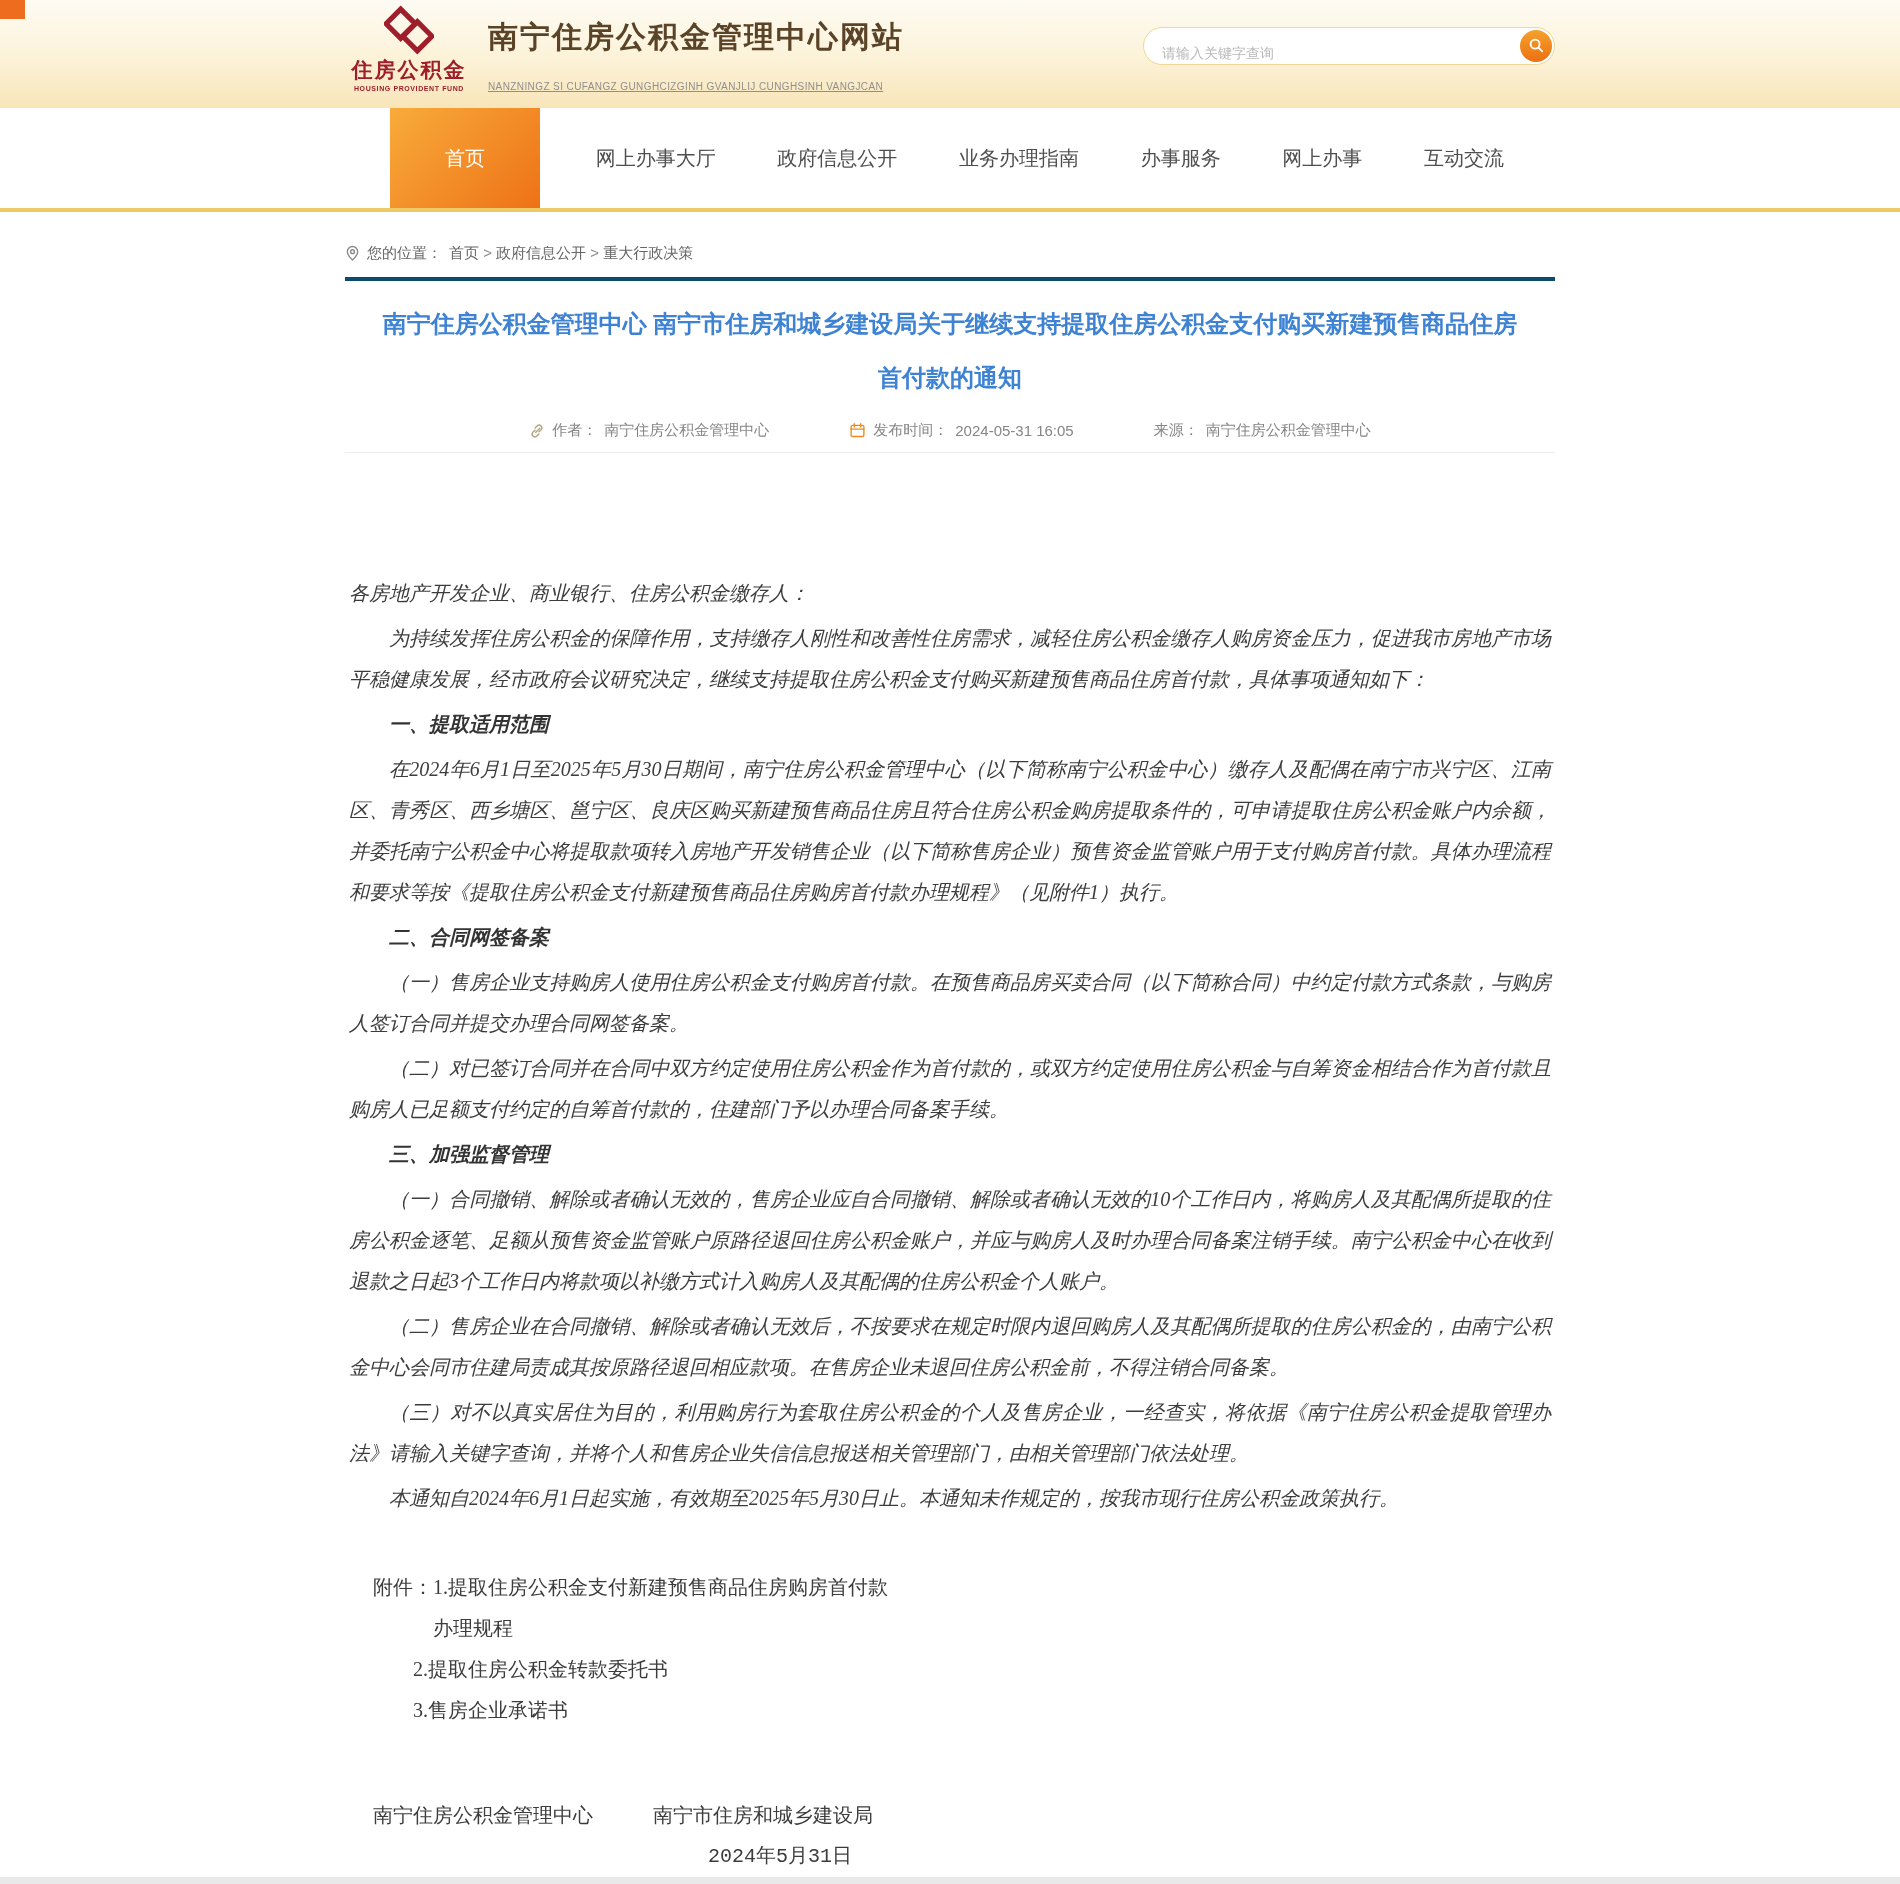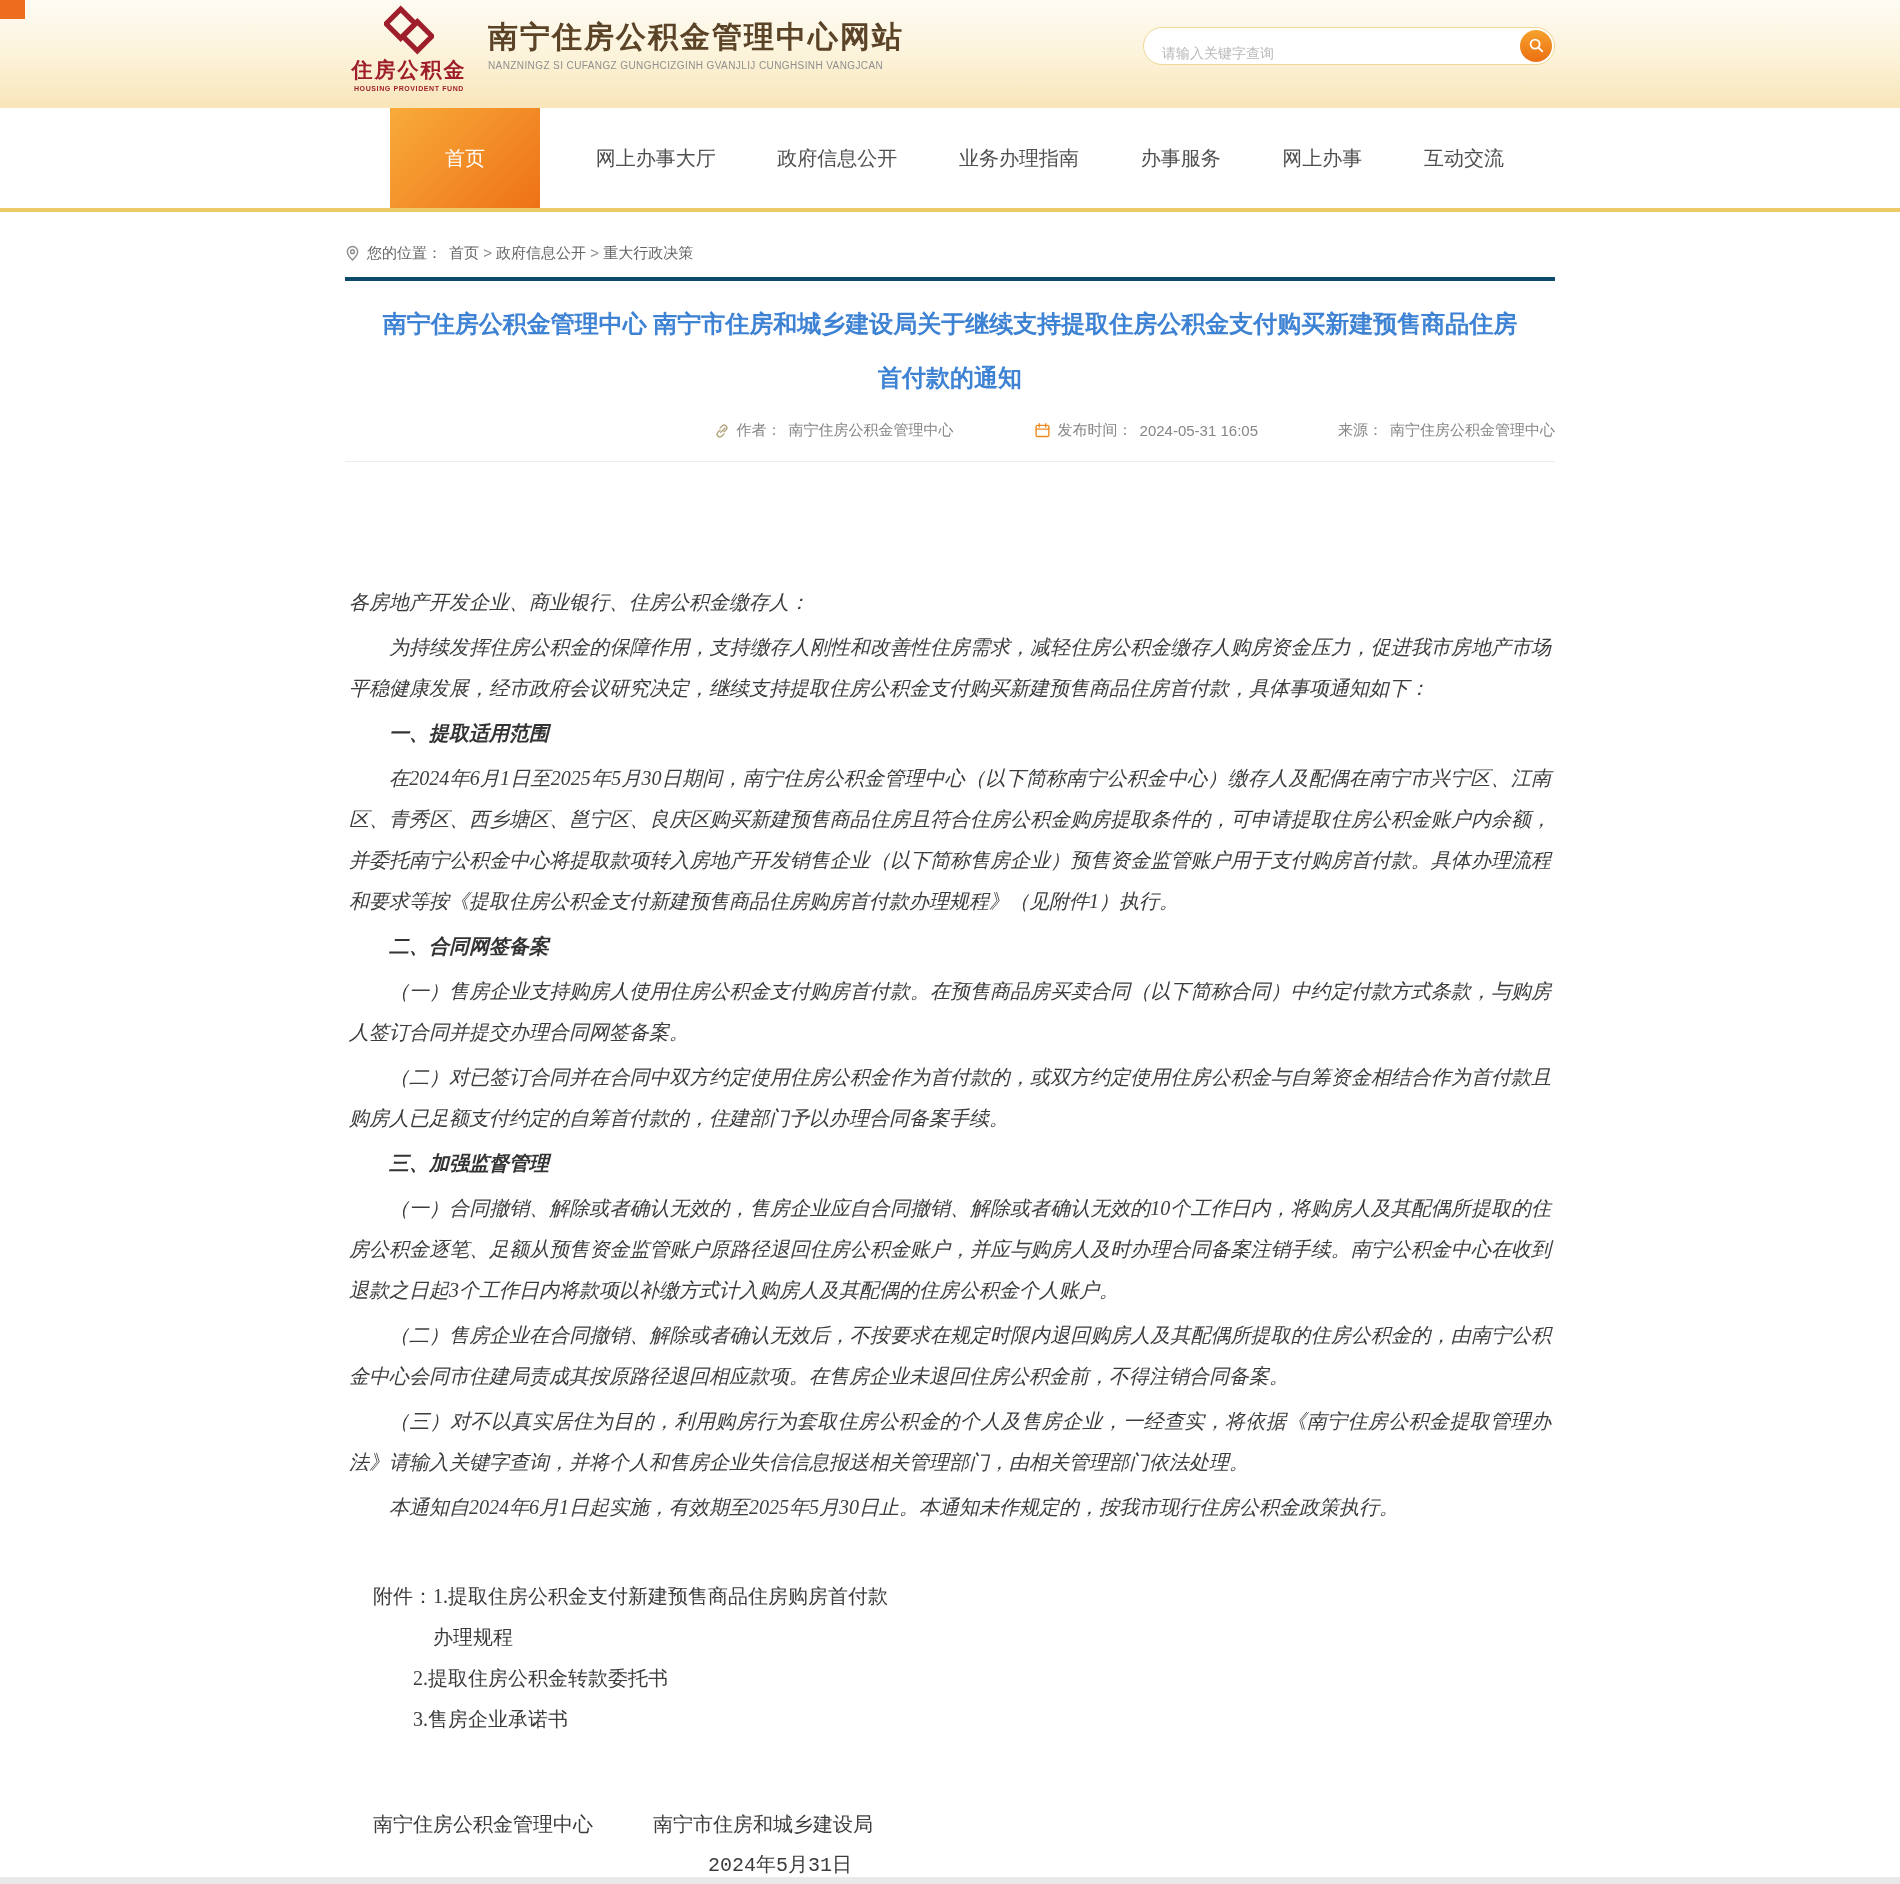--- a/index.html
+++ b/index.html
@@ -11,21 +11,21 @@
 
   
   .site-header{height:108px;background:linear-gradient(180deg,#fdfbf3 0%,#fcf2d8 55%,#f8e5b8 100%);}
   .header-inner{width:1210px;margin:0 auto;position:relative;height:100%;}
   .logo{position:absolute;left:0;top:5px;width:128px;text-align:center;}
   .logo svg{display:block;margin:0 auto;}
   .logo-cn{font-size:21px;font-weight:bold;color:#9e1f2b;letter-spacing:2px;margin-top:1px;white-space:nowrap;}
   .logo-en{font-size:7px;font-weight:bold;color:#9e1f2b;letter-spacing:0.6px;margin-top:1px;white-space:nowrap;}
   .site-title-wrap{position:absolute;left:143px;top:17px;}
   .site-title{font-size:30px;font-weight:600;color:#5a4327;letter-spacing:2px;white-space:nowrap;}
-  .site-subtitle{font-size:10px;color:#8f8f8f;letter-spacing:0.4px;margin-top:2px;white-space:nowrap;}
+  .site-subtitle{font-size:10px;color:#8f8f8f;letter-spacing:0.4px;margin-top:23px;white-space:nowrap;text-decoration:underline;}
   .search-box{position:absolute;right:0;top:27px;width:412px;height:38px;}
   .search-input{width:100%;height:100%;box-sizing:border-box;border:1px solid #f1d795;border-radius:19px;
     padding:16px 46px 0 18px;font-size:14px;color:#666;background:#fff;outline:none;
     font-family:Liberation Serif, serif;}
   .search-input::placeholder{color:#b8b8b8;}
   .search-btn{position:absolute;right:3px;top:3px;width:32px;height:32px;border-radius:50%;border:none;
     background:linear-gradient(180deg,#f5a22d,#ec6f12);display:flex;align-items:center;justify-content:center;
     padding:0;cursor:pointer;}
 
   
@@ -38,22 +38,22 @@
   .gold-line{height:4px;background:#eeca66;}
 
   
   .content{width:1210px;margin:0 auto;font-family:"Liberation Serif","DejaVu Serif",serif;}
   .breadcrumb{padding-top:32px;padding-bottom:14px;border-bottom:4px solid #0c4a6e;display:flex;
     align-items:center;gap:7px;font-size:15px;color:#666;font-family:"Liberation Sans",sans-serif;}
   .bc-link{color:#666;text-decoration:none;}
   .bc-sep{color:#888;}
   .article-title{font-family:"Liberation Sans","DejaVu Sans",sans-serif;font-size:24px;font-weight:bold;
     color:#3e82d4;text-align:center;line-height:54px;margin:16px 0 0;padding:0 30px;}
-  .meta{display:flex;justify-content:flex-end;gap:80px;align-items:center;margin-top:16px;
-    padding-bottom:21px;border-bottom:1px solid #ececec;font-size:15px;color:#868686;
+  .meta{display:flex;justify-content:center;gap:80px;align-items:center;margin-top:16px;
+    padding-bottom:12px;border-bottom:1px solid #ececec;font-size:15px;color:#868686;
     font-family:"Liberation Sans",sans-serif;}
   .meta-item{display:flex;align-items:center;gap:7px;}
   .meta-item svg{flex:0 0 auto;}
 
   .article-body{margin-top:120px;font-size:20px;line-height:41px;color:#3c3c3c;text-align:justify;}
   .para{margin:4px;font-style:italic;}
   .para.indent{text-indent:2em;}
   .para.heading{text-indent:2em;font-weight:bold;color:#333;}
 
   .attachments{margin-top:48px;font-size:20px;line-height:41px;color:#3c3c3c;}

